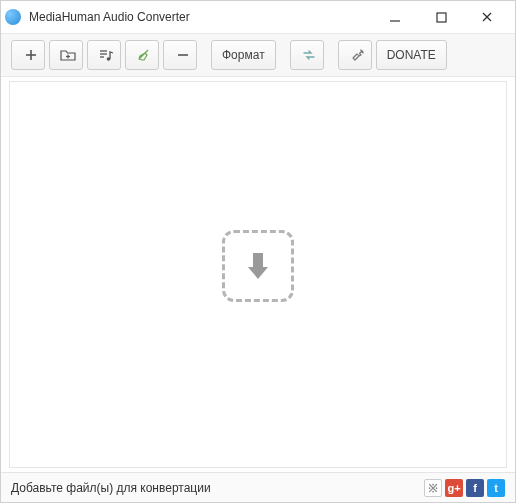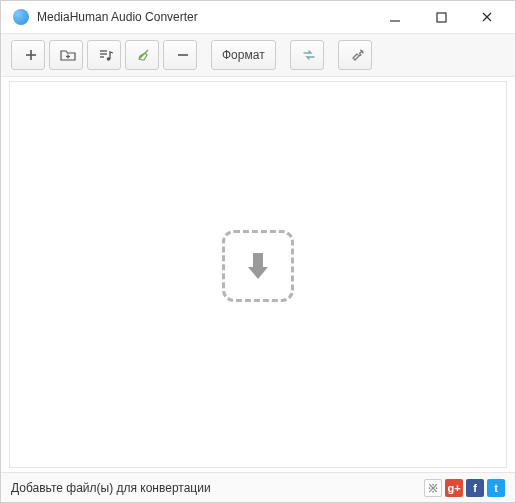--- a/index.html
+++ b/index.html
@@ -15,21 +15,21 @@
   height: 503px;
   background: #fff;
   display: flex;
   flex-direction: column;
   border: 1px solid #d0d0d0;
 }
 .titlebar {
   height: 32px;
   display: flex;
   align-items: center;
-  padding: 0 8px 0 12px;
+  padding: 0 8px 0 4px;
   background: #fff;
 }
 .titlebar .app-icon {
   width: 16px; height: 16px;
   border-radius: 50%;
   background: radial-gradient(circle at 30% 30%, #7ec8ff, #2a8fd8);
   margin-right: 8px;
 }
 .titlebar .title {
   font-size: 12px;
@@ -183,20 +183,23 @@
       <svg width="16" height="14" viewBox="0 0 16 14">
           <path d="M3 5 h7 l-2 -2 M13 9 h-7 l2 2" fill="none" stroke="#7aa" stroke-width="1.4" stroke-linecap="round"></path>
         </svg>
     </div>
     <div class="tb-sep"></div>
     <div class="tb-btn">
       <svg width="14" height="14" viewBox="0 0 14 14">
           <path d="M9 2 a3 3 0 0 1 3 3 l-1.5 -1.5 -2 2 1.5 1.5 a3 3 0 0 1 -4 -1 L2 10 l2 2 4 -4" fill="none" stroke="#777" stroke-width="1.2" stroke-linejoin="round"></path>
         </svg>
     </div>
+    <div class="tb-btn wide">
+      <span>DONATE</span>
+    </div>
   </div>
 
   <div class="content">
     <div class="drop-icon">
       <svg width="34" height="34" viewBox="0 0 34 34">
         <rect x="12" y="4" width="10" height="14" fill="#9a9a9a"></rect>
         <polygon points="7,18 27,18 17,30" fill="#9a9a9a"></polygon>
       </svg>
     </div>
   </div>

